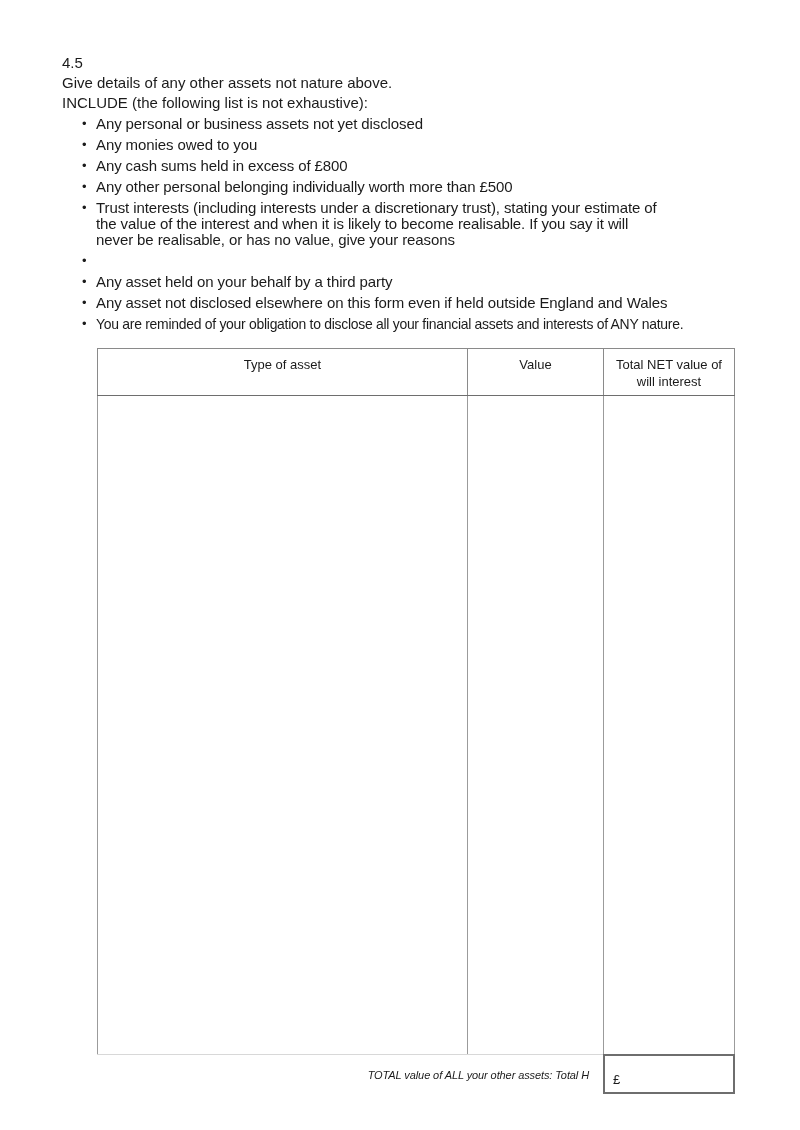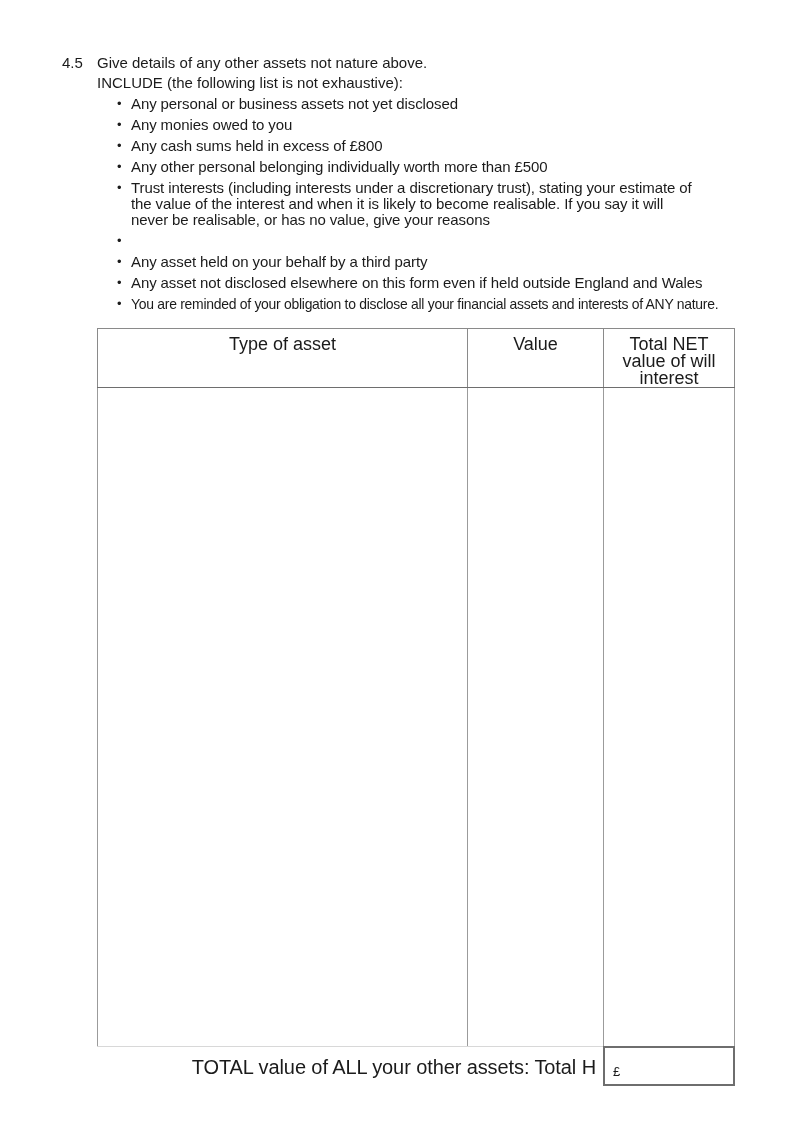--- a/index.html
+++ b/index.html
@@ -15,20 +15,21 @@
     font-family: "Liberation Sans", sans-serif;
     color: #1b1b1b;
     overflow: hidden;
   }
   
   .section {
     display: flex;
     padding-top: 53px;
     padding-left: 62px;
     font-size: 15px;
+    flex-direction: column;
   }
   .sec-num {
     width: 35px;
     flex: none;
     line-height: 20px;
   }
   .sec-body {
     width: 651px;
   }
   .prompt, .include-heading {
@@ -71,21 +72,21 @@
     width: 637px;
     border: 1px solid #787878;
   }
   .assets-table col.c1 { width: 370px; }
   .assets-table col.c2 { width: 136px; }
   .assets-table col.c3 { width: 131px; }
   .assets-table th {
     border: 1px solid #8a8a8a;
     border-bottom: 1px solid #6e6e6e;
     font-weight: normal;
-    font-size: 18px;
+    font-size: 13px;
     line-height: 17px;
     text-align: center;
     vertical-align: top;
     padding: 7px 4px 0 4px;
     height: 47px;
     box-sizing: border-box;
     background: #ffffff;
   }
   .assets-table td {
     border-left: 1px solid #9b9b9b;
@@ -98,25 +99,26 @@
   
   .total-row {
     display: flex;
     width: 638px;
     margin-left: 97px;
     margin-top: 0;
   }
   .total-label {
     flex: 1;
     text-align: right;
-    font-size: 20px;
+    font-size: 11px;
     line-height: 40px;
-    padding-right: 7px;
+    padding-right: 14px;
     letter-spacing: -0.1px;
     white-space: nowrap;
+    font-style: italic;
   }
   .total-box {
     flex: none;
     width: 132px;
     height: 40px;
     box-sizing: border-box;
     border: 2px solid #6e6e6e;
     margin-top: -1px;
     position: relative;
     background: #ffffff;

